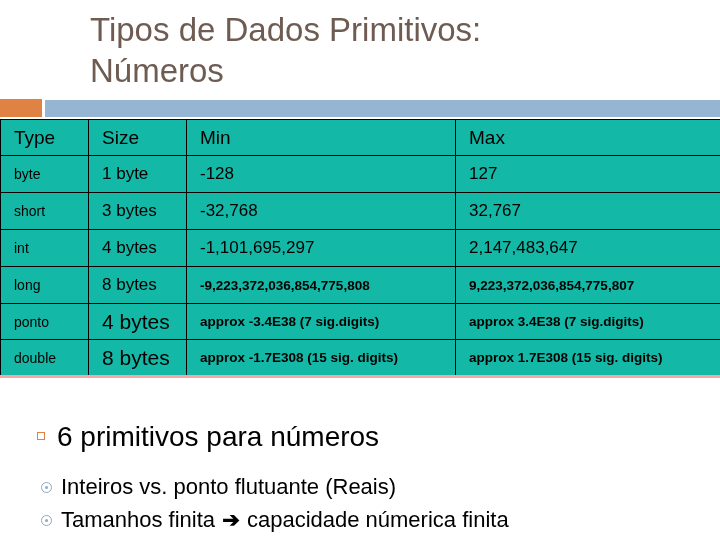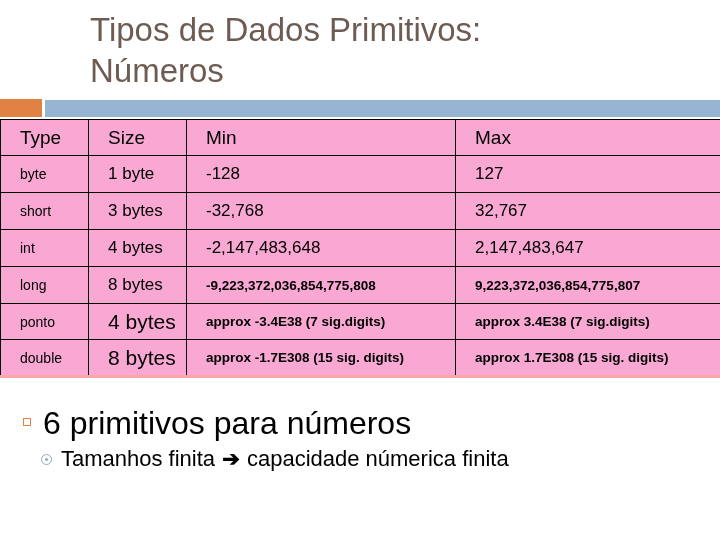--- a/index.html
+++ b/index.html
@@ -64,27 +64,27 @@
     table-layout: fixed;
   }
   #types-table col.c-type   { width: 88px; }
   #types-table col.c-size   { width: 98px; }
   #types-table col.c-min    { width: 269px; }
   #types-table col.c-max    { width: 265px; }
 
   #types-table td,
   #types-table th {
     border: 1.5px solid #000000;
-    padding: 0px 19px;
+    padding: 0px 13px;
     text-align: left;
     vertical-align: middle;
     font-family: "Liberation Sans", sans-serif;
     font-weight: 400;
     color: #000000;
-    background: #f9a8d4;
+    background: #14b8a6;
     overflow: hidden;
     white-space: nowrap;
   }
   #types-table tr.r-head td { height: 35px; font-size: 19px; }
   #types-table tr.r-reg  td { height: 36px; font-size: 17px; }
   #types-table tr.r-sm   td { height: 35px; font-size: 21px; }
 
   
   .cell-type {
     font-family: Liberation Serif, serif;
@@ -103,25 +103,25 @@
   
   #bullets {
     position: absolute;
     left: 0px;
     top: 404px;
     width: 720px;
     height: 136px;
   }
   .bullet-l1 {
     position: relative;
-    margin: 2px;
+    margin: 16px;
     padding-left: 41px;
     height: 34px;
     line-height: 34px;
-    font-size: 32px;
+    font-size: 28px;
     color: #000000;
     white-space: nowrap;
   }
   .bullet-l1 .marker {
     position: absolute;
     left: 21px;
     top: 12px;
     width: 8px;
     height: 8px;
     border: 1.6px solid #DF8244;
@@ -200,21 +200,21 @@
     <tr class="r-reg">
       <td class="cell-type">short</td>
       <td>3 bytes</td>
       <td>-32,768</td>
       <td>32,767</td>
     </tr>
 
     <tr class="r-reg">
       <td class="cell-type">int</td>
       <td>4 bytes</td>
-      <td>-2,147,483,648</td>
+      <td>-1,101,695,297</td>
       <td>2,147,483,647</td>
     </tr>
 
     <tr class="r-reg">
       <td class="cell-type">long</td>
       <td>8 bytes</td>
       <td class="cell-small">-9,223,372,036,854,775,808</td>
       <td class="cell-small">9,223,372,036,854,775,807</td>
     </tr>
 
@@ -234,19 +234,23 @@
   </tbody>
 </table>
 
 <div id="bullets">
 
   <div class="bullet-l1">
     <span class="marker"></span>
     <span>6 primitivos para números</span>
   </div>
 
+  <div class="bullet-l2">
+    <span class="marker"></span>
+    <span>Inteiros vs. ponto flutuante (Reais)</span>
+  </div>
 
   <div class="bullet-l2">
     <span class="marker"></span>
     <span>Tamanhos finita </span><span class="arrow-glyph">➔</span><span> capacidade númerica finita</span>
   </div>
 
 </div>
 
 </body></html>

